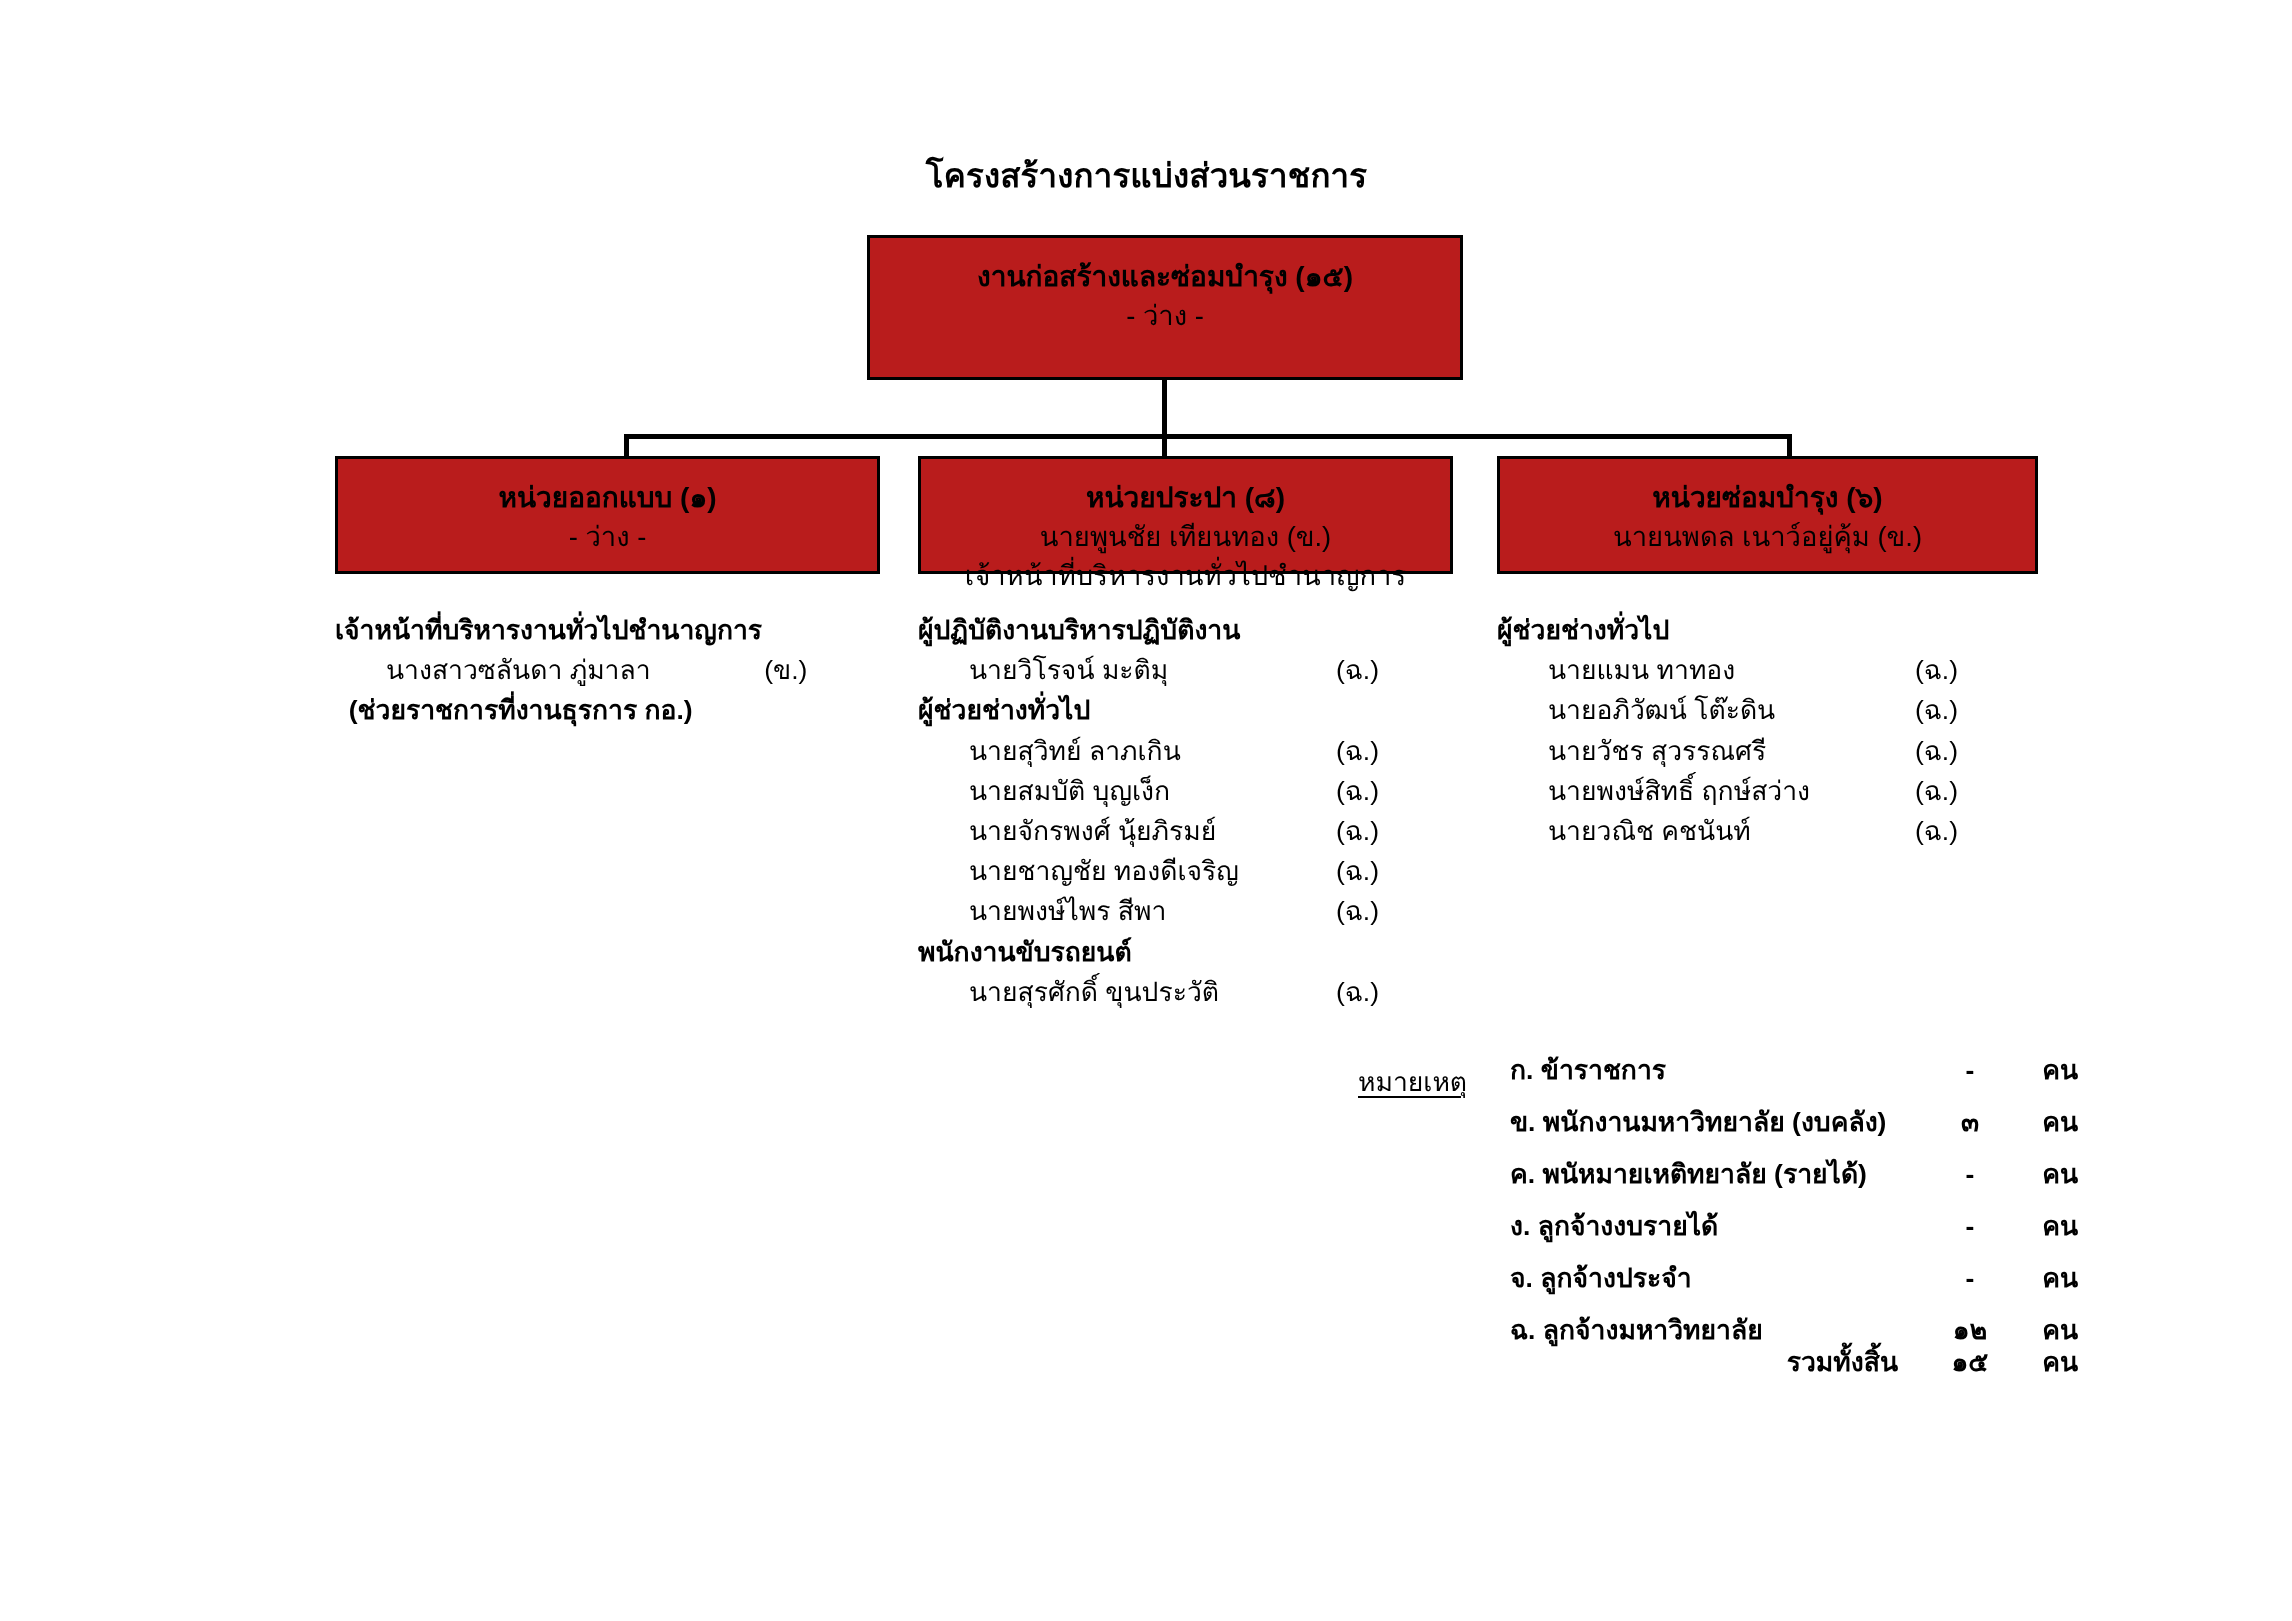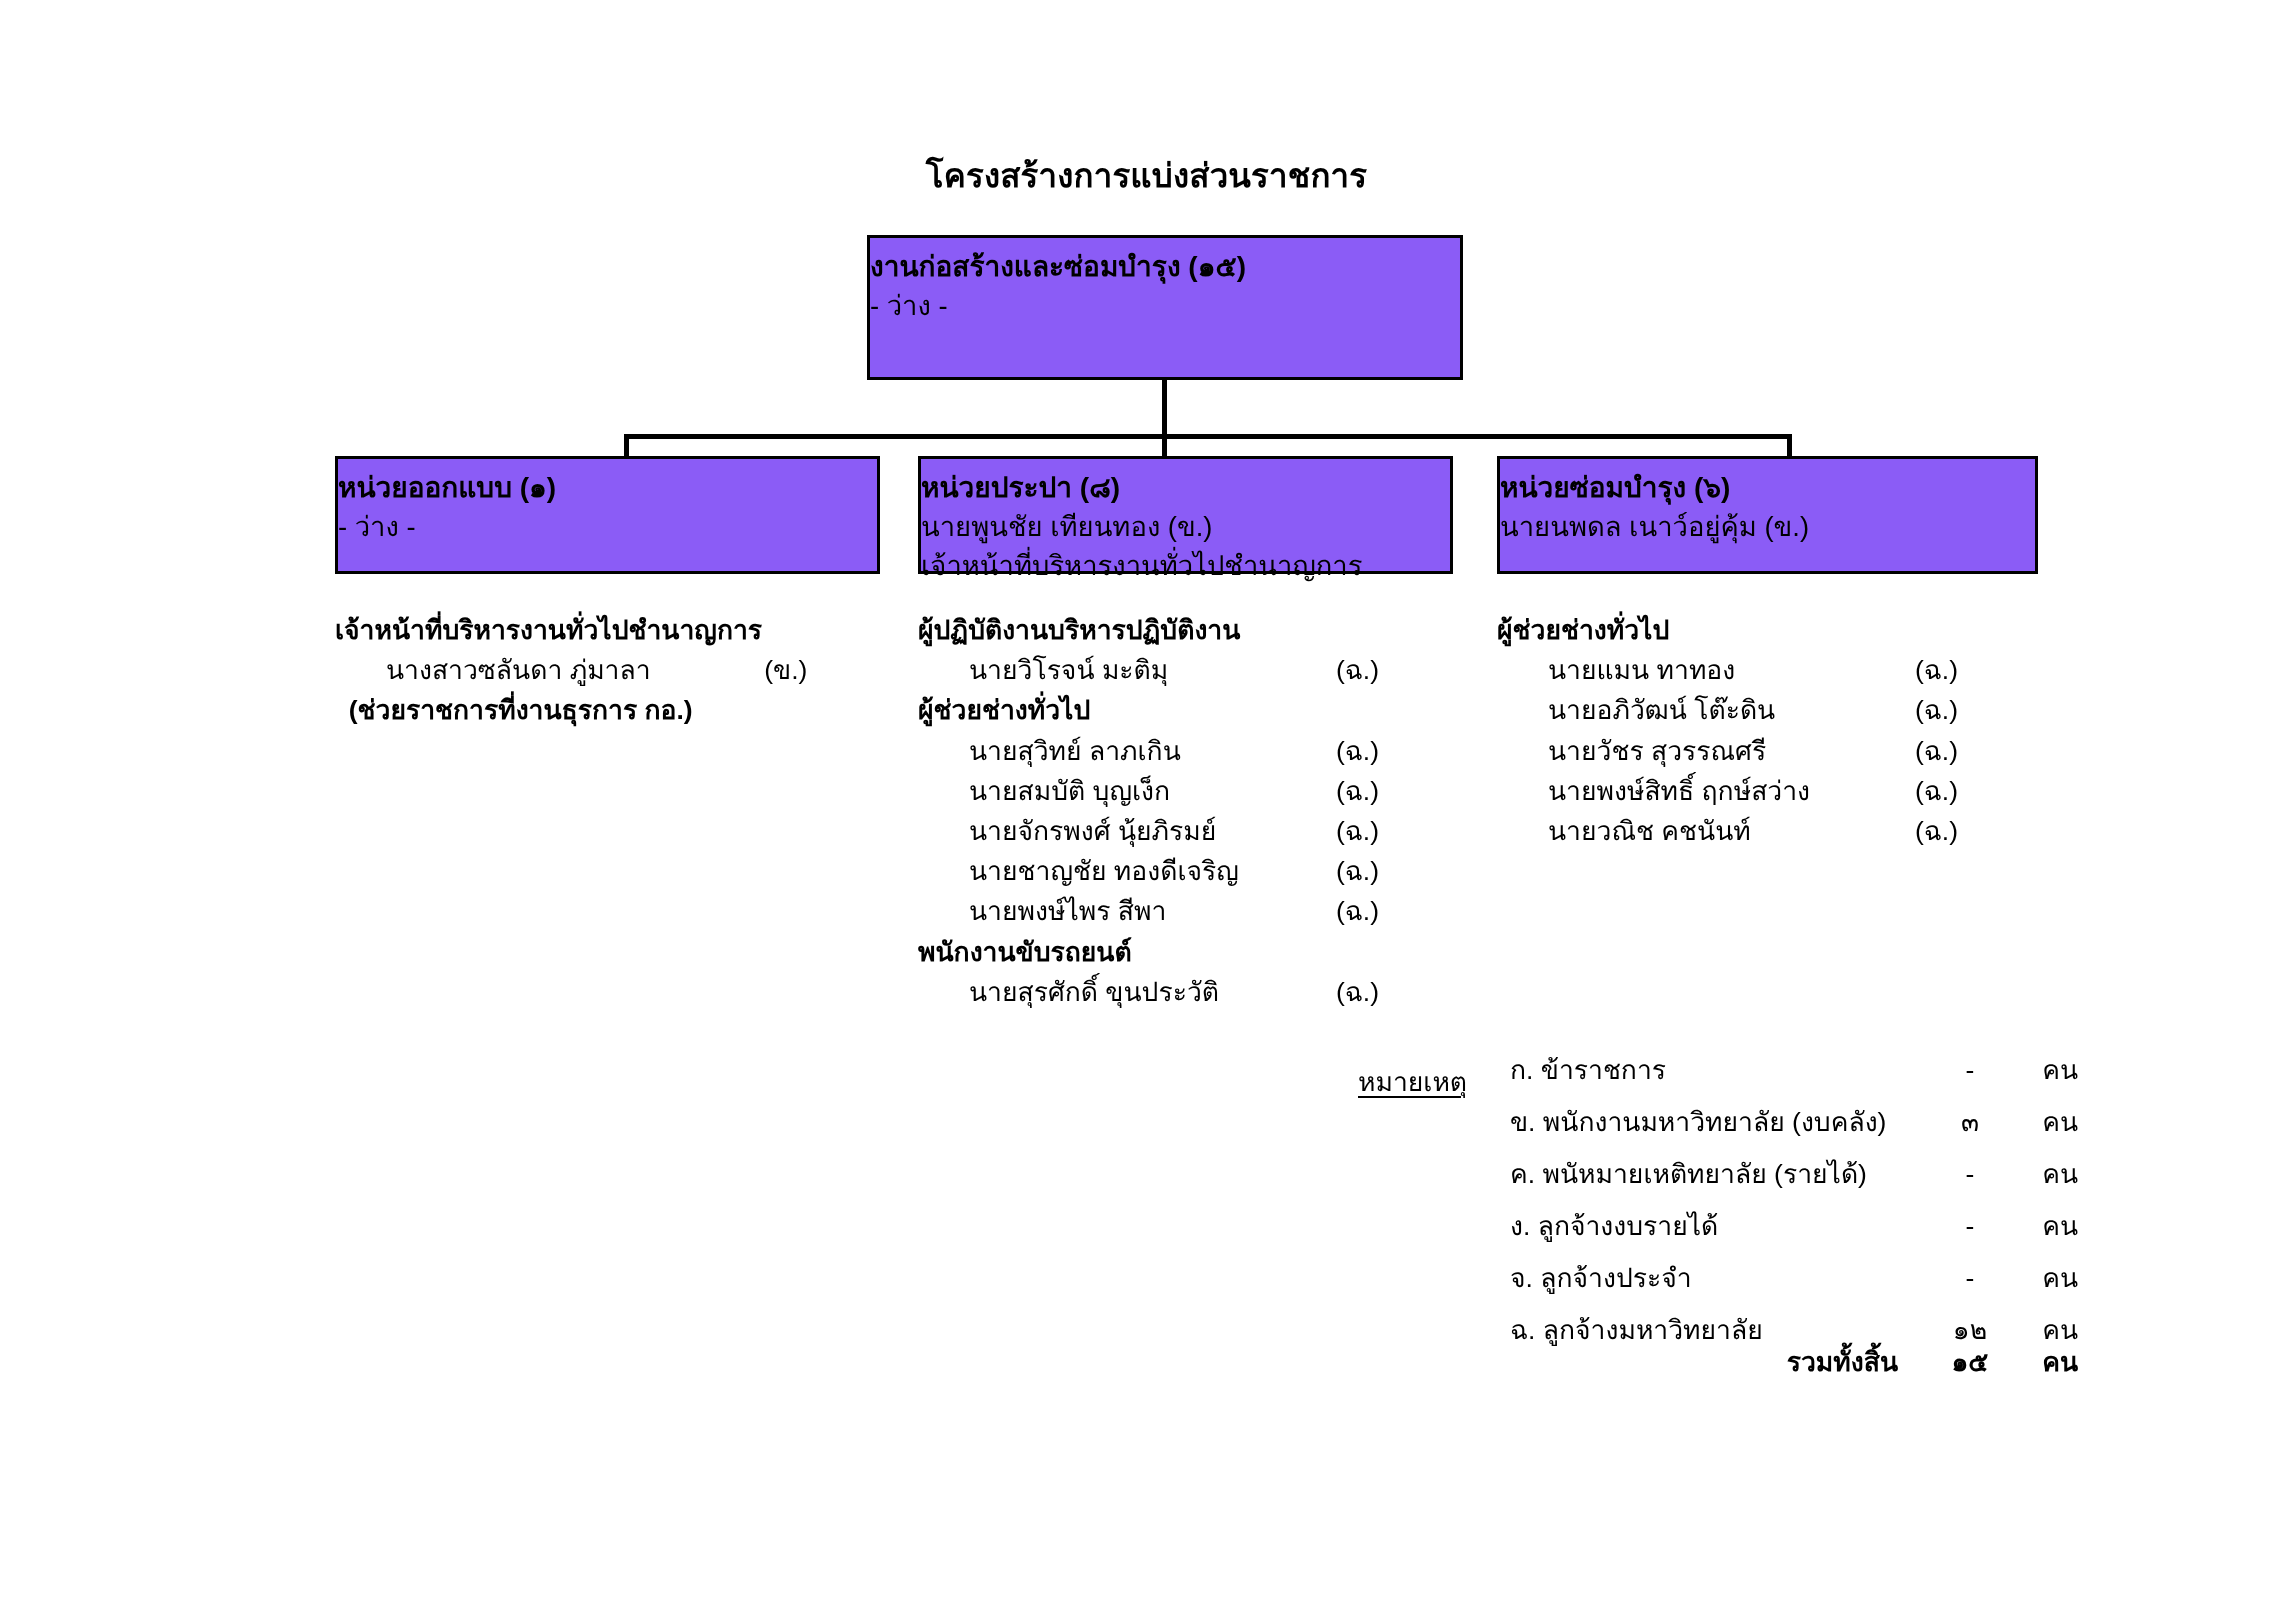--- a/index.html
+++ b/index.html
@@ -31,25 +31,25 @@
     width: 2293px;
     text-align: center;
     font-size: 33px;
     font-weight: bold;
     letter-spacing: 0.2px;
   }
 
   
   .org-box {
     position: absolute;
-    background: #8b5cf6;
+    background: #b91c1c;
     border: 3.9px solid #000000;
     box-sizing: border-box;
-    text-align: left;
-    padding-top: 9px;
+    text-align: center;
+    padding-top: 19px;
   }
   .org-box .line {
     display: block;
     line-height: 1.42;
   }
   .org-box .line.head {
     font-weight: bold;
     font-size: 28px;
   }
   .org-box .line.sub {
@@ -171,20 +171,21 @@
     top: 3.9px;
     text-decoration: underline;
     text-underline-offset: 4.9px;
     white-space: nowrap;
   }
   #legend-rows {
     position: absolute;
     left: 152px;
     top: 0;
     width: 568px;
+    font-weight: bold;
   }
   .legend-row {
     display: flex;
     align-items: baseline;
     line-height: 1.0;
     margin-bottom: 25.5px;
     white-space: nowrap;
   }
   .legend-row .lg-text { flex: 1 1 auto; }
   .legend-row .lg-count {

